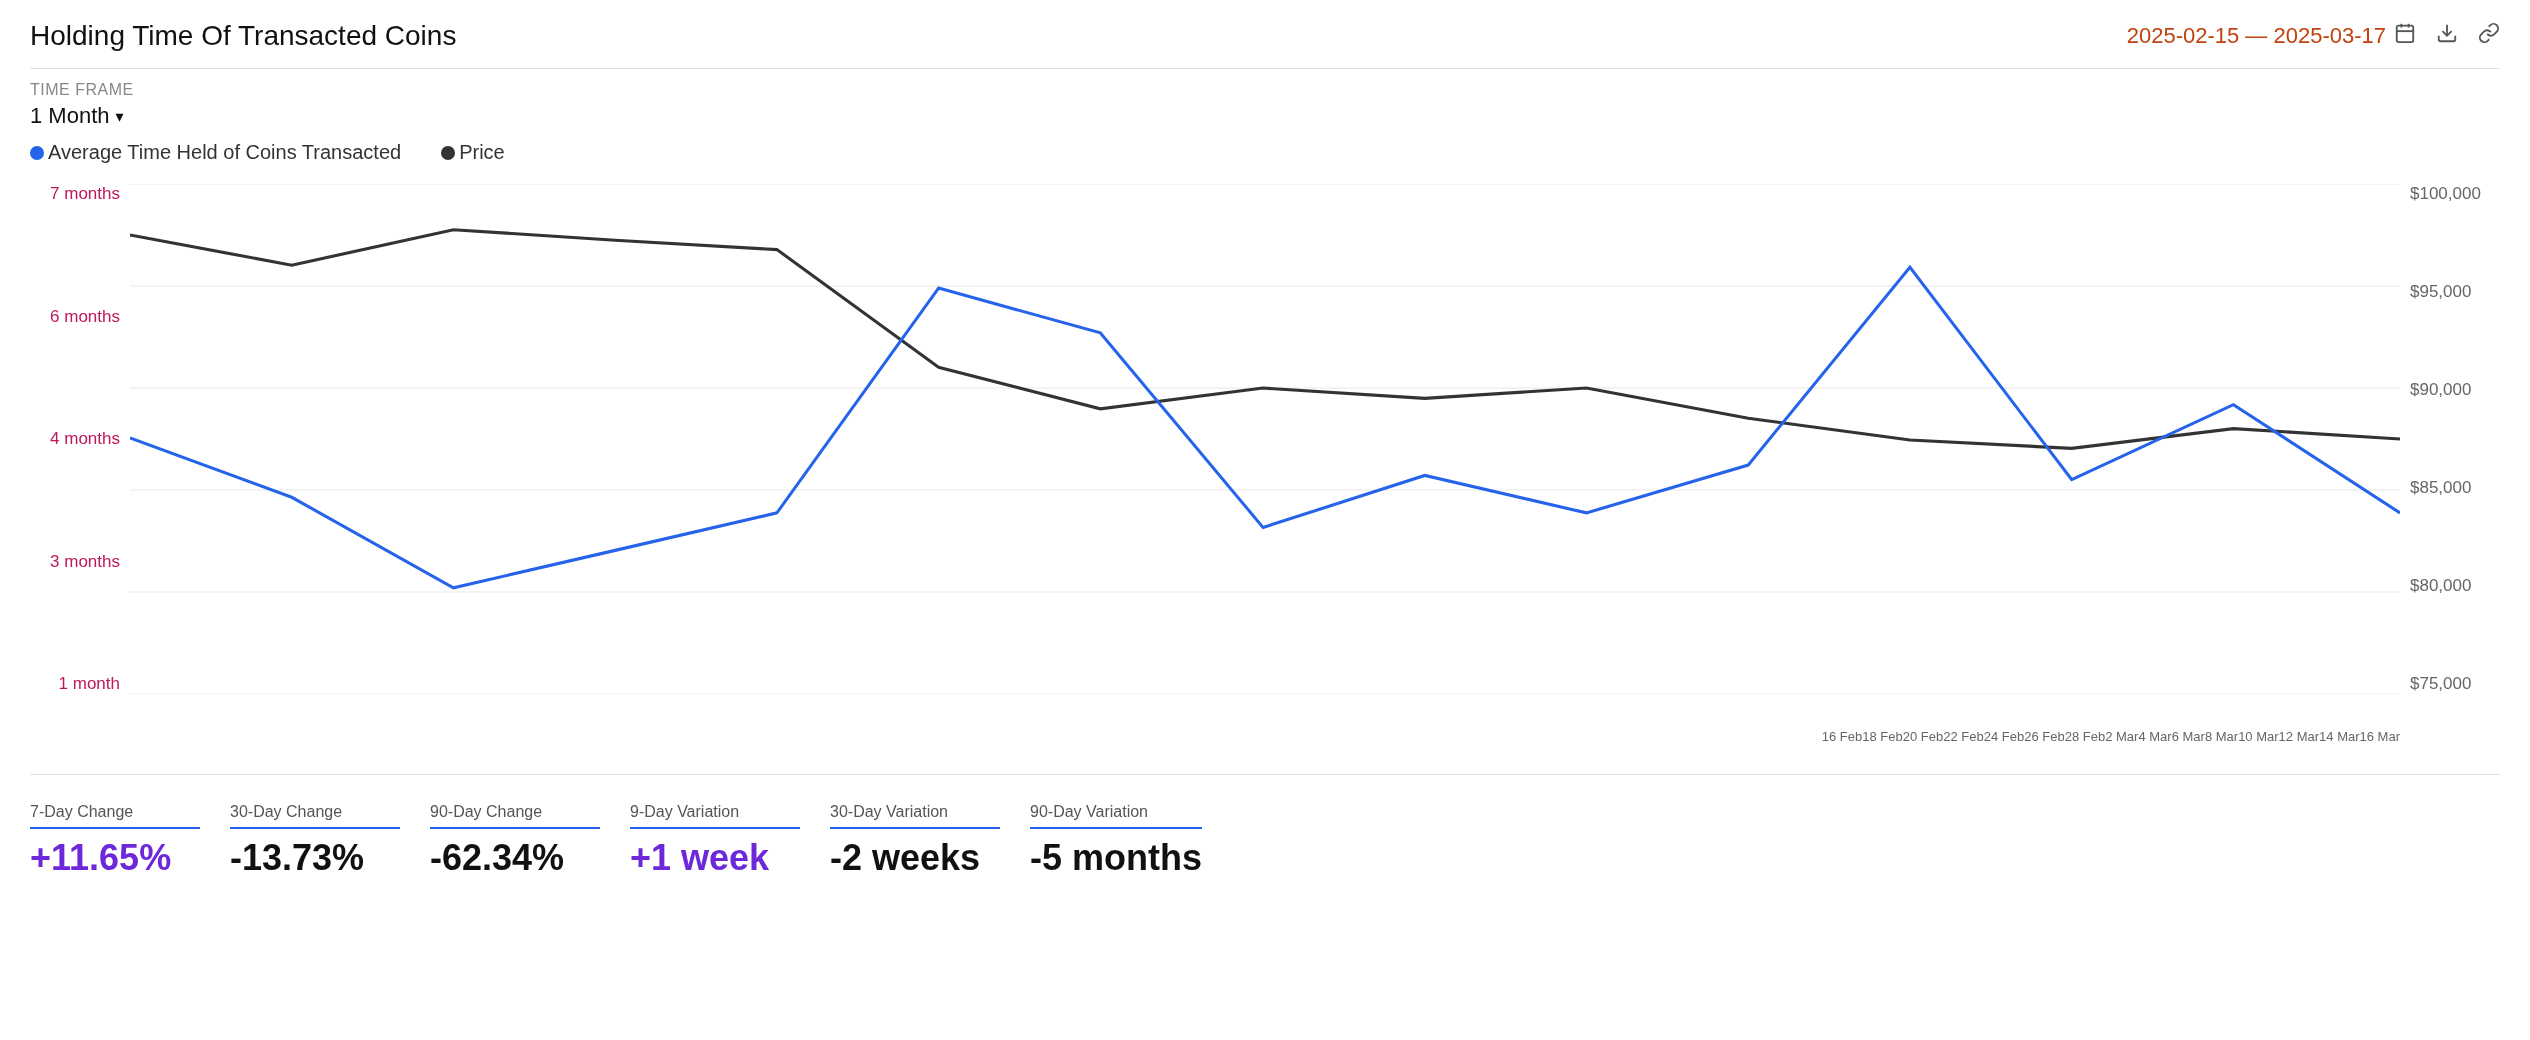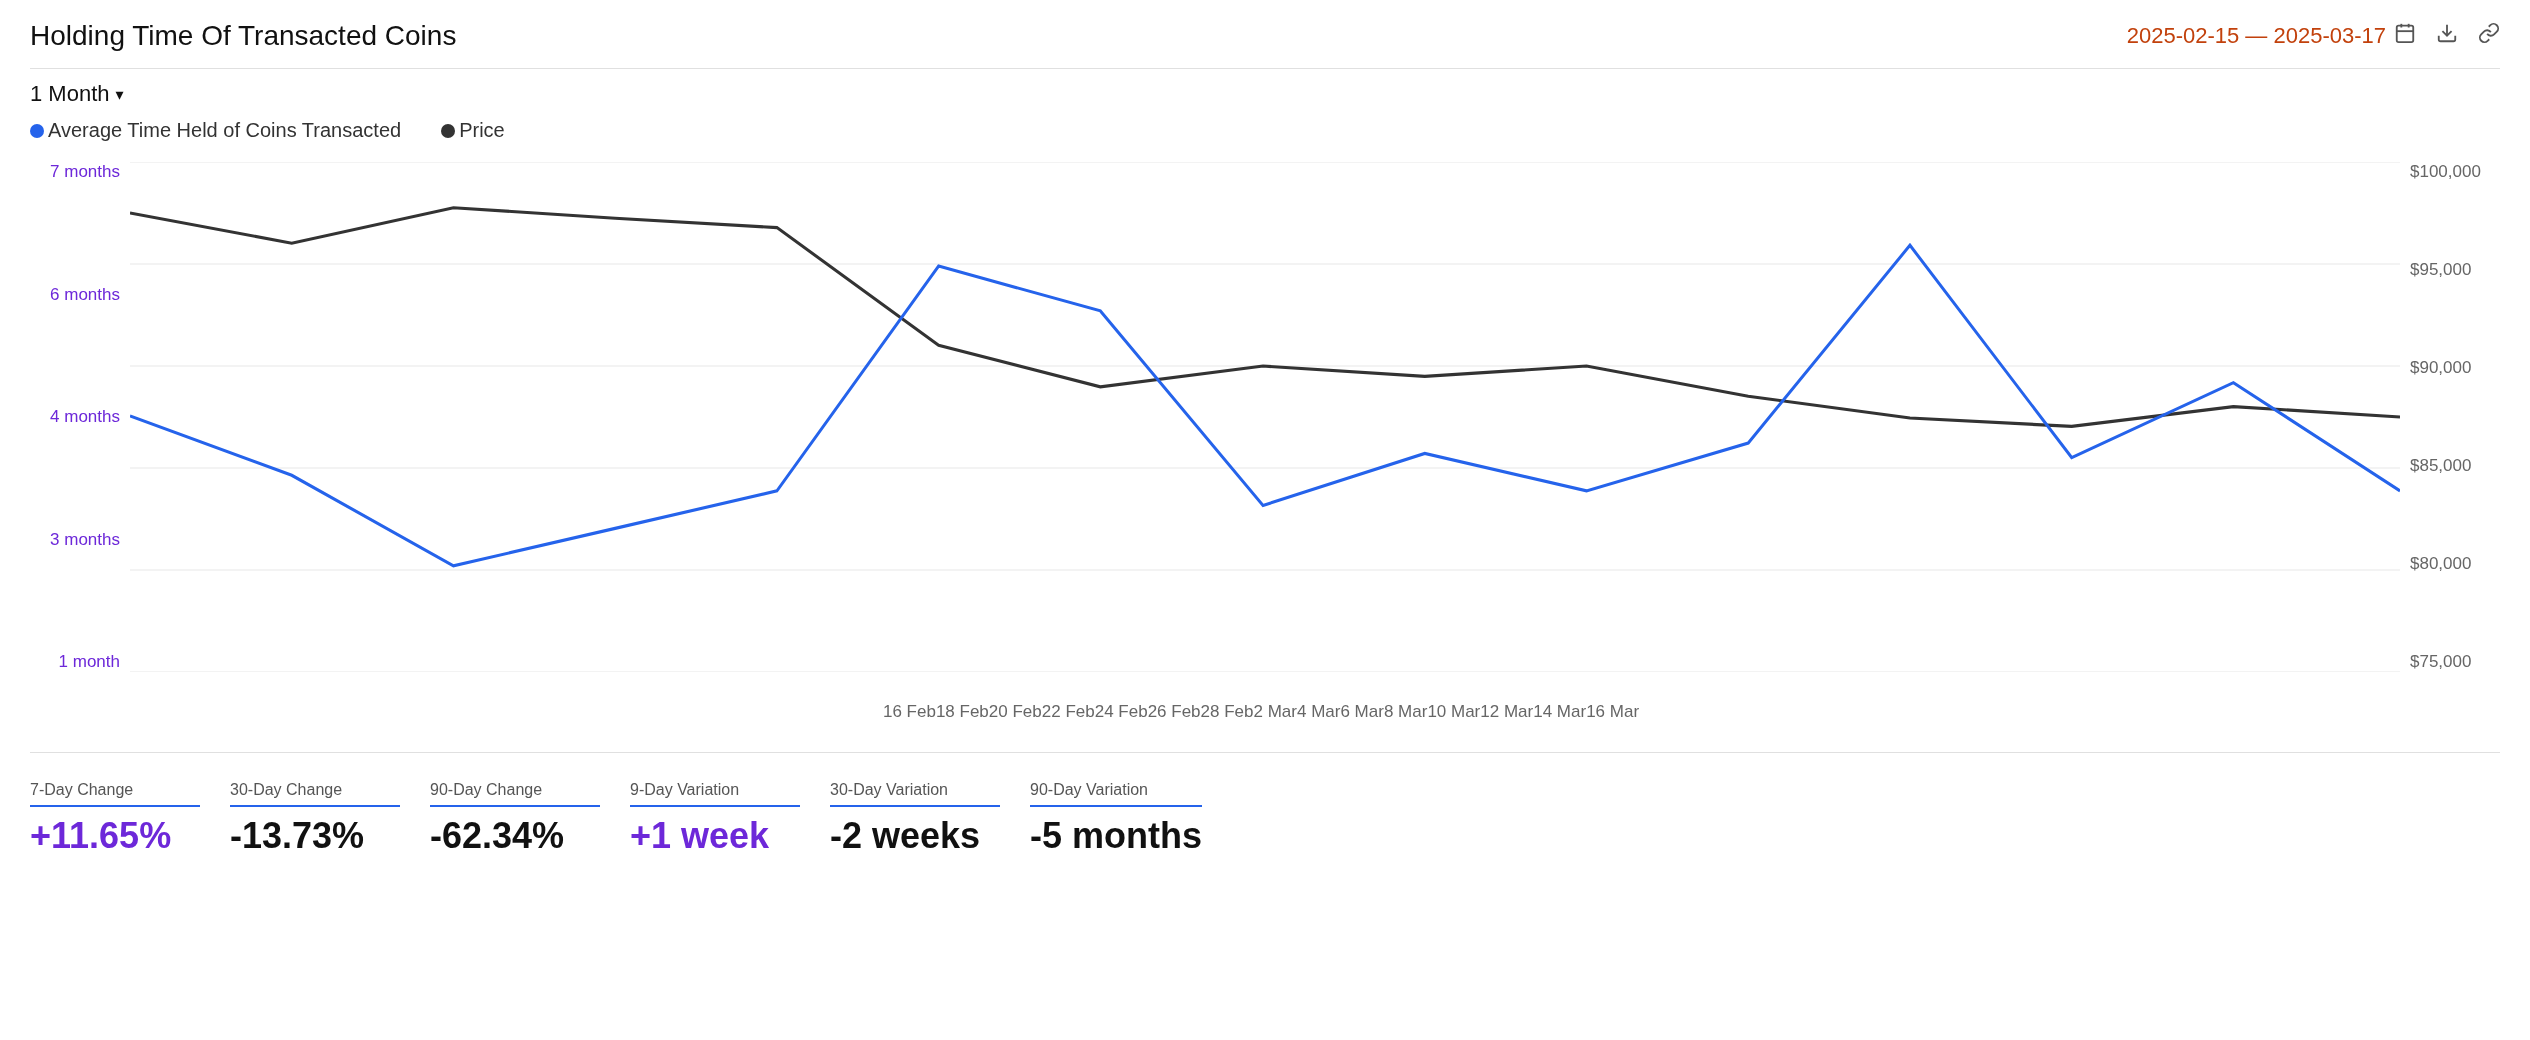--- a/index.html
+++ b/index.html
@@ -22,25 +22,25 @@
     .legend { display: flex; align-items: center; gap: 40px; margin-bottom: 10px; font-size: 20px; }
     .legend-item { display: flex; align-items: center; gap: 4px; }
     .legend-dot { width: 14px; height: 14px; border-radius: 50%; }
     .legend-dot-blue { background: #2563eb; }
     .legend-dot-dark { background: #333; }
     
     .chart-container { position: relative; width: 100%; height: 580px; margin-bottom: 20px; }
     
     .chart-area { position: absolute; left: 100px; right: 100px; top: 10px; bottom: 60px; }
     
-    .y-axis-left { position: absolute; left: 0; top: 10px; bottom: 60px; width: 100px; display: flex; flex-direction: column; justify-content: space-between; align-items: flex-end; padding-right: 10px; font-size: 17px; color: #6d28d9; }
+    .y-axis-left { position: absolute; left: 0; top: 10px; bottom: 60px; width: 100px; display: flex; flex-direction: column; justify-content: space-between; align-items: flex-end; padding-right: 10px; font-size: 17px; color: #be185d; }
     
     .y-axis-right { position: absolute; right: 0; top: 10px; bottom: 60px; width: 100px; display: flex; flex-direction: column; justify-content: space-between; align-items: flex-start; padding-left: 10px; font-size: 17px; color: #666; }
     
-    .x-axis { position: absolute; left: 92px; right: 100px; bottom: 10px; display: flex; justify-content: center; font-size: 17px; color: #666; }
+    .x-axis { position: absolute; left: 92px; right: 100px; bottom: 10px; display: flex; justify-content: flex-end; font-size: 13px; color: #666; }
     
     svg.chart-svg { width: 100%; height: 100%; }
     
     .stats-divider { border: none; border-top: 1px solid #e0e0e0; margin: 10px 0; }
     
     .stats-section { display: flex; gap: 0; padding-top: 10px; }
     .stat-item { padding: 8px 30px 8px 0; min-width: 200px; }
     .stat-label { font-size: 16px; color: #555; margin-bottom: 6px; border-bottom: 2px solid #2563eb; padding-bottom: 6px; }
     .stat-value { font-size: 36px; font-weight: 600; color: #6d28d9; margin-top: 8px; }
     .stat-value-negative { color: #111; }
@@ -75,20 +75,21 @@
           <path d="M10 13a5 5 0 007.54.54l3-3a5 5 0 00-7.07-7.07l-1.72 1.71"></path>
           <path d="M14 11a5 5 0 00-7.54-.54l-3 3a5 5 0 007.07 7.07l1.71-1.71"></path>
         </svg>
       </span>
     </div>
   </div>
 
   <hr class="divider">
 
   <div class="timeframe-section">
+    <div class="timeframe-label">TIME FRAME</div>
     <div class="timeframe-value">
       <span>1 Month</span>
       <span class="chevron">▾</span>
     </div>
   </div>
 
   <div class="legend">
     <div class="legend-item">
       <div class="legend-dot legend-dot-blue"></div>
       <span>Average Time Held of Coins Transacted</span>

